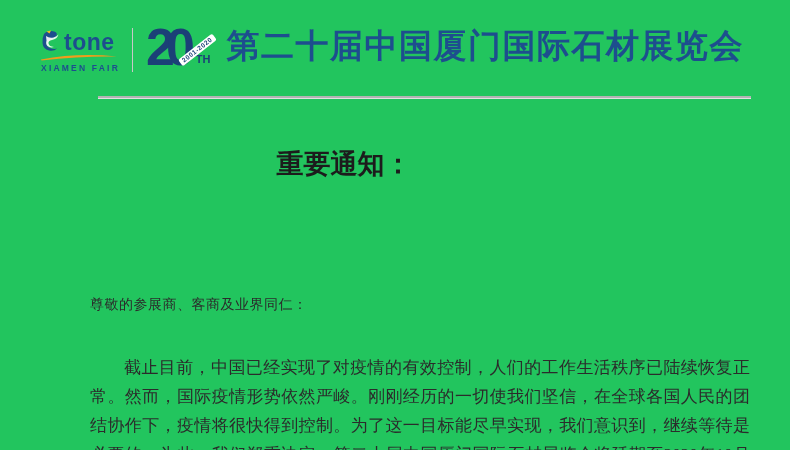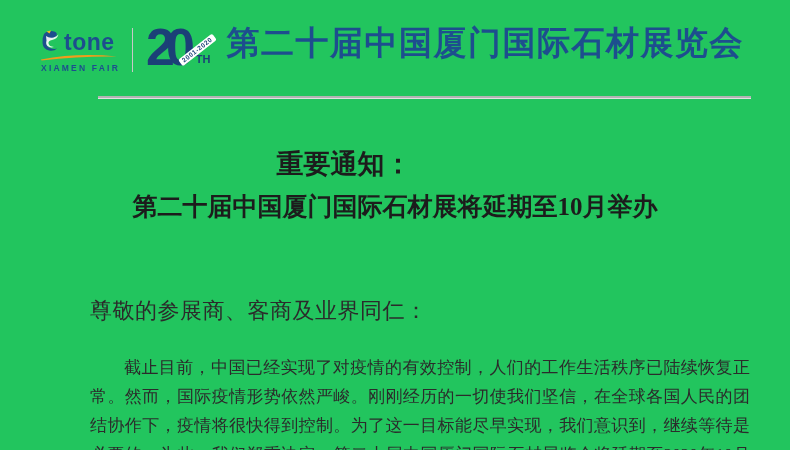--- a/index.html
+++ b/index.html
@@ -76,21 +76,21 @@
     display: inline-block;
     font-size: 11px;
     font-weight: 800;
     margin-left: 1px;
     position: relative;
     top: -2px;
     text-align: right;
   }
   .header-title {
     margin: 2px 0 0 16px;
-    font-family: Liberation Mono, monospace;
+    font-family: Liberation Serif, serif;
     font-weight: 800;
     font-size: 33px;
     line-height: 36px;
     color: #1d4e8e;
     letter-spacing: 1.5px;
     white-space: nowrap;
   }
   .rule {
     position: absolute;
     top: 96px;
@@ -123,21 +123,21 @@
     font-size: 25px;
     font-weight: 700;
     color: #1c1c1c;
     line-height: 1.2;
     margin: 0;
   }
   .greeting {
     position: absolute;
     top: 296px;
     left: 90px;
-    font-size: 22px;
+    font-size: 14px;
     color: #2b2b2b;
     letter-spacing: 0.5px;
   }
   .paragraph {
     position: absolute;
     top: 353px;
     left: 90px;
     width: 660px;
     margin: 0;
     font-size: 17px;
@@ -175,19 +175,18 @@
       <span class="digit">2</span><span class="digit digit-zero">0</span><span class="ordinal">TH</span>
       <span class="banner">2001-2020</span>
     </div>
 
     <h1 class="header-title">第二十届中国厦门国际石材展览会</h1>
   </div>
 
   <div class="rule"></div>
 
   <h2 class="heading">重要通知：</h2>
-  <h3 class="subheading">第二十届中国厦门国际石材展将延期至10月举办</h3>
 
   <div class="greeting">尊敬的参展商、客商及业界同仁：</div>
 
   <p class="paragraph">截止目前，中国已经实现了对疫情的有效控制，人们的工作生活秩序已陆续恢复正常。然而，国际疫情形势依然严峻。刚刚经历的一切使我们坚信，在全球各国人民的团结协作下，疫情将很快得到控制。为了这一目标能尽早实现，我们意识到，继续等待是必要的。为此，我们郑重决定：第二十届中国厦门国际石材展览会将延期至2020年10月举办。</p>
 
 </div>
 
 </body></html>

